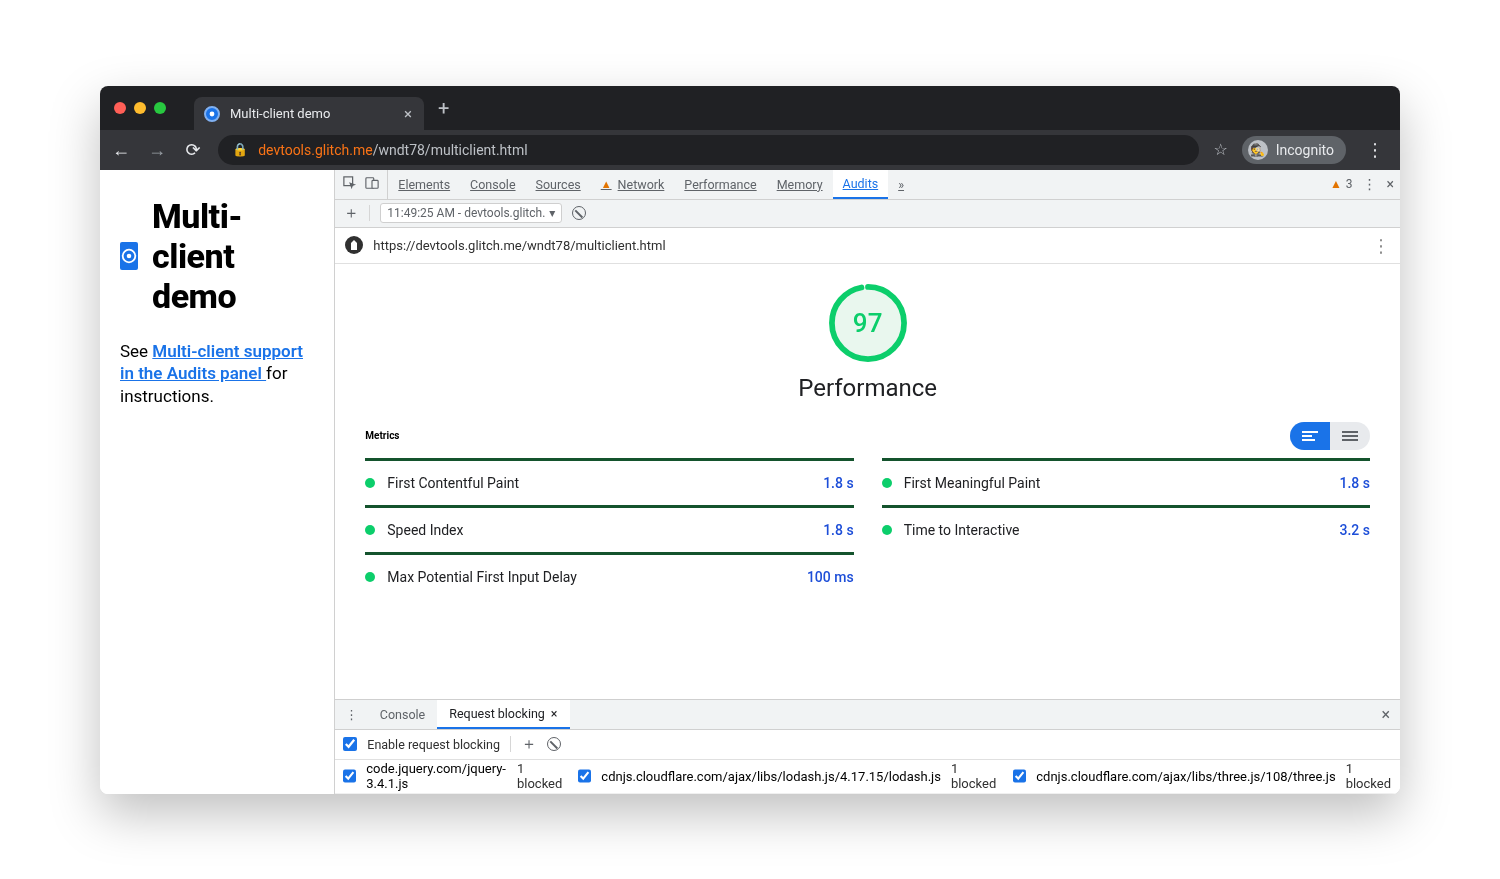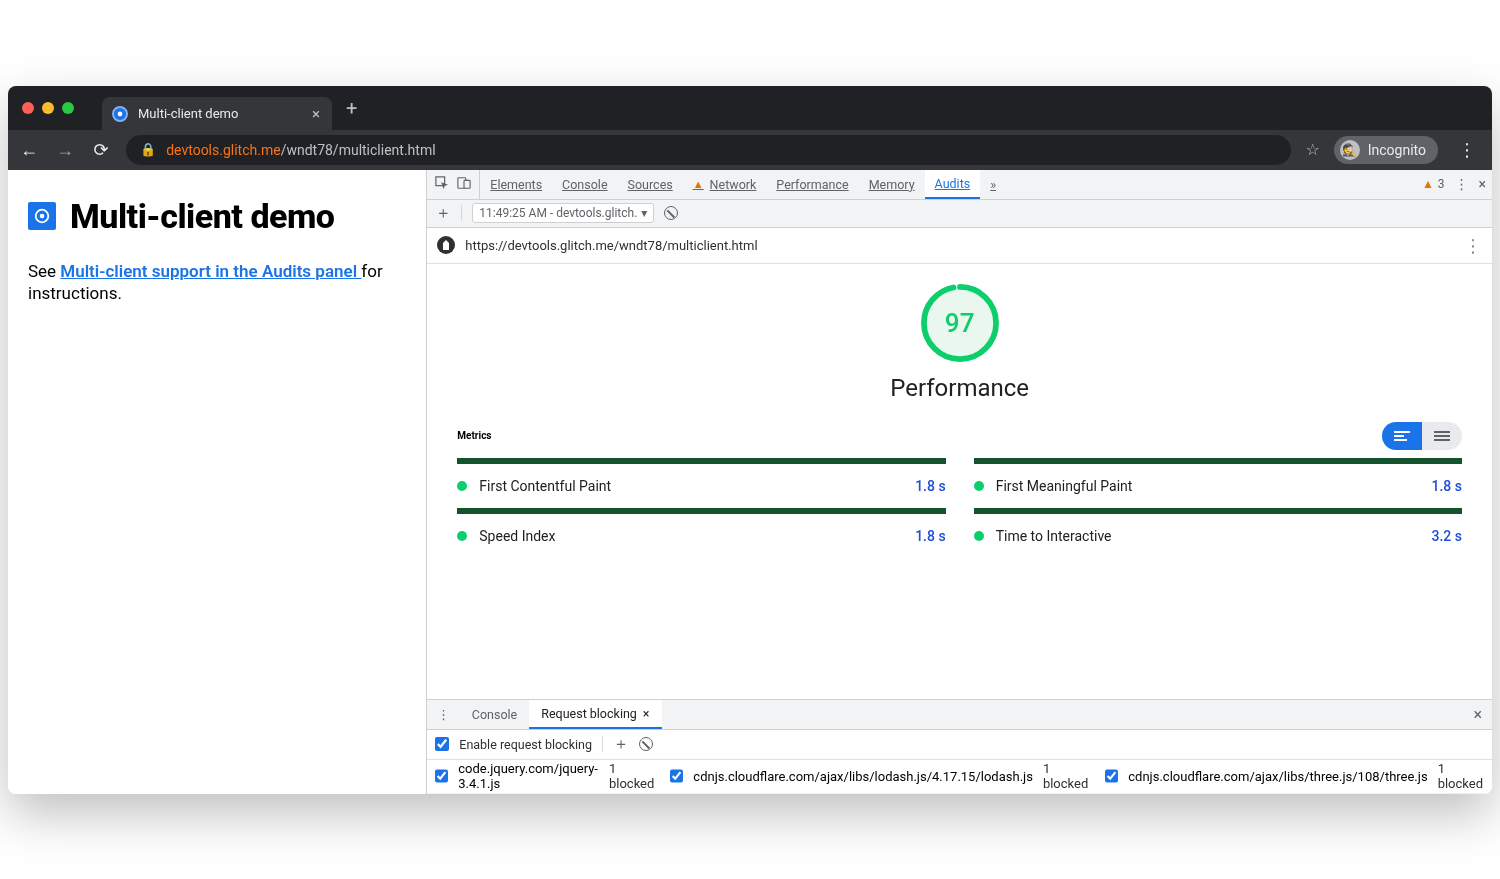--- a/index.html
+++ b/index.html
@@ -6,21 +6,21 @@
   body {
     font-family: -apple-system, BlinkMacSystemFont, "Segoe UI", Roboto, Helvetica, Arial, sans-serif;
     background: #fff;
     width: 1500px;
     height: 879px;
     display:flex;
     align-items:center;
     justify-content:center;
   }
   .browser-window {
-    width: 1484px;
+    width: 1300px;
     height: 708px;
     background: #fff;
     border-radius: 8px;
     box-shadow: 0 20px 50px rgba(0,0,0,0.25);
     overflow: hidden;
     display:flex;
     flex-direction:column;
   }
   
   .titlebar {
@@ -174,21 +174,21 @@
   .bars span{height:2px;background:currentColor;display:block;}
   .bars.expand span:nth-child(1){width:100%;}
   .bars.expand span:nth-child(2){width:60%;}
   .bars.expand span:nth-child(3){width:80%;}
   .bars.compact span{width:100%;}
   .metrics-grid{
     display:grid;grid-template-columns:1fr 1fr;column-gap:28px;
   }
   .metric{
     display:flex;align-items:center;gap:12px;
-    border-top:6px solid #14532d;padding:14px 0;font-size:14px;
+    border-top:3px solid #14532d;padding:14px 0;font-size:14px;
   }
   .metric .bullet{width:10px;height:10px;border-radius:50%;background:#0cce6b;flex:none;}
   .metric .label{flex:1;color:#202124;}
   .metric .val{color:#1d4ed8;font-weight:500;}
   
   .drawer{
     border-top:1px solid #cfcfcf;background:#fff;display:flex;flex-direction:column;
   }
   .drawer-tabs{
     height:30px;background:#f1f3f4;border-bottom:1px solid #d0d0d0;
@@ -375,20 +375,25 @@
           <div class="metric">
             <span class="bullet"></span>
             <span class="label">Speed Index</span>
             <span class="val">1.8 s</span>
           </div>
           <div class="metric">
             <span class="bullet"></span>
             <span class="label">Time to Interactive</span>
             <span class="val">3.2 s</span>
           </div>
+          <div class="metric">
+            <span class="bullet"></span>
+            <span class="label">Max Potential First Input Delay</span>
+            <span class="val">100 ms</span>
+          </div>
         </div>
       </div>
 
       <div class="drawer">
         <div class="drawer-tabs">
           <span class="dots">⋮</span>
           <div class="drawer-tab">Console</div>
           <div class="drawer-tab active">
             <span>Request blocking</span>
             <span>×</span>

